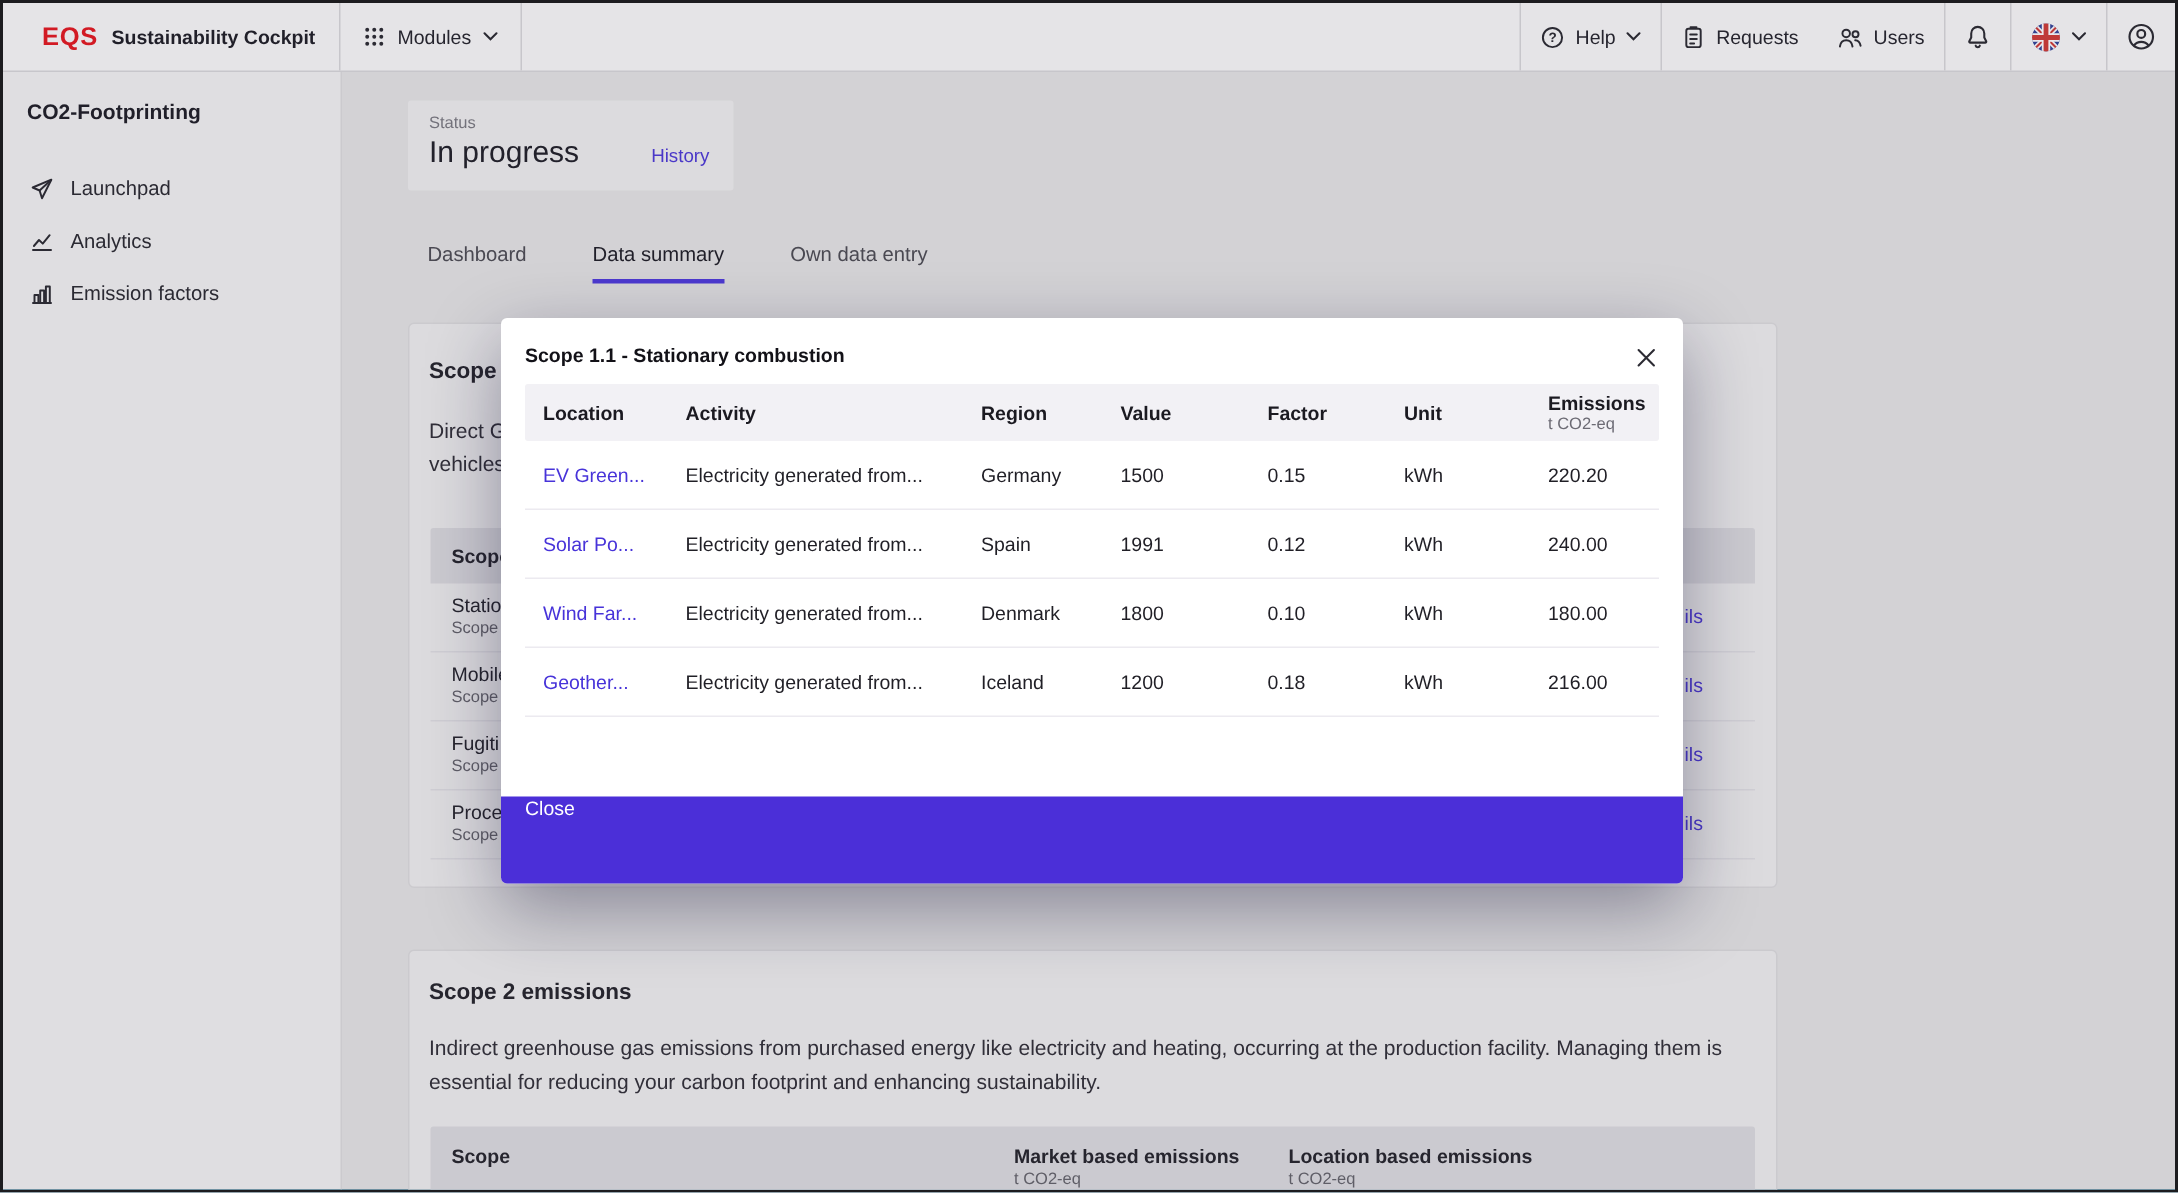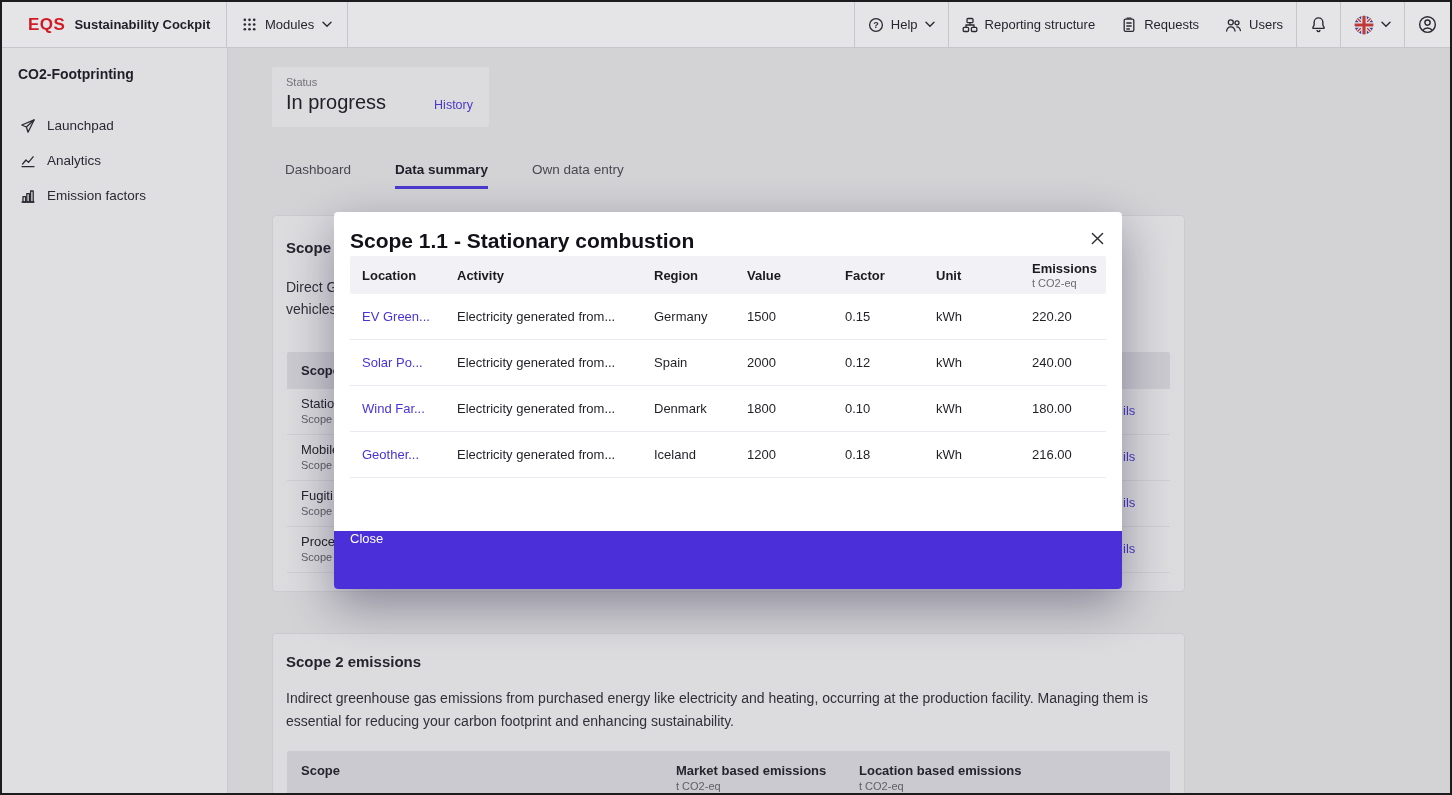--- a/index.html
+++ b/index.html
@@ -26,21 +26,21 @@
 
   
   .main{position:absolute;top:46px;left:226px;right:0;bottom:0;background:#d3d2d5;}
   .status-card{position:absolute;left:44px;top:19px;width:217px;height:60px;background:#dcdbde;border-radius:2px;padding:9px 16px 0 14px;}
   .status-label{font-size:11px;color:#73727b;}
   .status-row{display:flex;align-items:baseline;margin-top:3px;}
   .status-value{font-size:20px;color:#22212b;}
   .history-link{margin-left:auto;font-size:12.5px;color:#4a38c8;cursor:pointer;}
   .tabs{position:absolute;left:57px;top:114px;display:flex;gap:44px;}
   .tab{font-size:13.5px;color:#4a4952;padding-bottom:9px;border-bottom:3px solid transparent;cursor:pointer;}
-  .tab.active{color:#201f29;border-bottom-color:#4c39cf;font-weight:bold;}
+  .tab.active{color:#201f29;border-bottom-color:#4c39cf;}
 
   .card{position:absolute;background:#dcdbde;border:1px solid #cbcace;border-radius:4px;}
   .scope1-card{left:44px;top:167px;width:913px;height:377px;}
   .scope2-card{left:44px;top:585px;width:913px;height:164px;overflow:hidden;}
   .card-title{font-size:15px;font-weight:700;color:#26252e;white-space:nowrap;}
   .scope1-title{position:absolute;left:13px;top:23px;}
   .s1-desc{position:absolute;left:13px;top:60px;font-size:14px;color:#312f39;line-height:22px;white-space:nowrap;}
   .s1-band{position:absolute;left:14px;top:136px;width:883px;height:37px;background:#cbcad0;display:flex;align-items:center;padding-left:14px;font-size:13px;font-weight:700;color:#26252e;border-radius:2px 2px 0 0;}
   .s1-row{position:absolute;left:14px;width:883px;height:46px;border-bottom:1px solid #cfced4;padding:7px 0 0 14px;}
   .s1-row .nm{font-size:13px;color:#26252e;display:block;white-space:nowrap;}
@@ -50,21 +50,21 @@
   .scope2-title{position:absolute;left:13px;top:19px;}
   .s2-desc{position:absolute;left:13px;top:53px;width:897px;font-size:14px;color:#312f39;line-height:23px;}
   .s2-band{position:absolute;left:14px;top:117px;width:883px;height:60px;background:#cbcad0;display:flex;padding:12px 0 0 14px;border-radius:2px 2px 0 0;}
   .s2-col{font-size:13px;font-weight:700;color:#26252e;}
   .s2-col .sub{display:block;font-size:11px;font-weight:400;color:#5f5e67;margin-top:2px;}
   .s2-col.c1{width:375px;}
   .s2-col.c2{width:183px;}
 
   
   .modal{position:absolute;left:332px;top:210px;width:788px;height:377px;background:#ffffff;border-radius:4px;box-shadow:0 16px 48px rgba(15,12,50,.38);z-index:10;}
-  .modal-title{position:absolute;left:16px;top:17px;font-size:21px;font-weight:600;color:#121117;}
+  .modal-title{position:absolute;left:16px;top:17px;font-size:13px;font-weight:600;color:#121117;}
   .modal-close{position:absolute;right:14px;top:15px;width:22px;height:22px;display:flex;align-items:center;justify-content:center;cursor:pointer;}
   .mtable{position:absolute;left:16px;top:44px;width:756px;}
   .mrow{display:grid;grid-template-columns:95px 197px 93px 98px 91px 96px 86px;}
   .mhead{background:#f2f1f5;border-radius:2px;}
   .mhead .mcell{height:38px;display:flex;flex-direction:column;justify-content:center;padding-left:12px;font-size:13px;font-weight:700;color:#1b1a21;}
   .mhead .sub{font-size:11px;font-weight:400;color:#6c6b74;margin-top:1px;}
   .mbody .mrow{border-bottom:1px solid #eceaf0;}
   .mbody .mcell{height:45px;display:flex;align-items:center;padding-left:12px;font-size:13px;color:#201f26;white-space:nowrap;overflow:hidden;}
   .mcell.link{color:#4733d9;cursor:pointer;}
   .modal-footer{position:absolute;left:0;right:0;bottom:0;height:58px;background:#4b2fd8;border-radius:0 0 4px 4px;display:flex;align-items:flex-start;padding-left:16px;cursor:pointer;}
@@ -107,29 +107,20 @@
           <circle cx="8" cy="8" r="6.4" fill="none" stroke="#2b2a33" stroke-width="1.3"></circle>
           <text x="8" y="11.2" font-size="9" font-weight="bold" text-anchor="middle" fill="#2b2a33">?</text>
         </svg>
         <span>Help</span>
         <svg class="ic" width="10" height="7" viewBox="0 0 10 7">
             <path d="M1 1.2l4 4 4-4" fill="none" stroke="#2b2a33" stroke-width="1.4" stroke-linecap="round"></path>
           </svg>
       </div>
       <div class="tb-sep"></div>
       <div class="tb-item">
-        <svg class="ic" width="16" height="16" viewBox="0 0 16 16" fill="none" stroke="#2b2a33" stroke-width="1.3" stroke-linejoin="round">
-          <rect x="5" y="1.5" width="6" height="4.2" rx="1"></rect>
-            <rect x="1.2" y="10.3" width="5.4" height="4.2" rx="1"></rect>
-            <rect x="9.4" y="10.3" width="5.4" height="4.2" rx="1"></rect>
-          <path d="M8 5.7v2.3M4 10.3V8h8v2.3"></path>
-        </svg>
-        <span>Reporting structure</span>
-      </div>
-      <div class="tb-item">
         <svg class="ic" width="16" height="16" viewBox="0 0 16 16" fill="none" stroke="#2b2a33" stroke-width="1.3" stroke-linecap="round" stroke-linejoin="round">
           <rect x="3.2" y="2.2" width="9.6" height="12.2" rx="1.4"></rect>
             <path d="M6 1.2h4M5.8 6h4.4M5.8 9h4.4M5.8 12h2.6"></path>
         </svg>
         <span>Requests</span>
       </div>
       <div class="tb-item">
         <svg class="ic" width="17" height="16" viewBox="0 0 17 16" fill="none" stroke="#2b2a33" stroke-width="1.3" stroke-linecap="round">
           <circle cx="5.8" cy="5.3" r="2.5"></circle>
             <path d="M1.6 14c.4-2.7 2-4.2 4.2-4.2s3.8 1.5 4.2 4.2"></path>
@@ -299,21 +290,21 @@
           <div class="mcell">Germany</div>
           <div class="mcell">1500</div>
           <div class="mcell">0.15</div>
           <div class="mcell">kWh</div>
           <div class="mcell">220.20</div>
         </div>
         <div class="mrow">
           <div class="mcell link">Solar Po...</div>
           <div class="mcell">Electricity generated from...</div>
           <div class="mcell">Spain</div>
-          <div class="mcell">2000</div>
+          <div class="mcell">1991</div>
           <div class="mcell">0.12</div>
           <div class="mcell">kWh</div>
           <div class="mcell">240.00</div>
         </div>
         <div class="mrow">
           <div class="mcell link">Wind Far...</div>
           <div class="mcell">Electricity generated from...</div>
           <div class="mcell">Denmark</div>
           <div class="mcell">1800</div>
           <div class="mcell">0.10</div>

